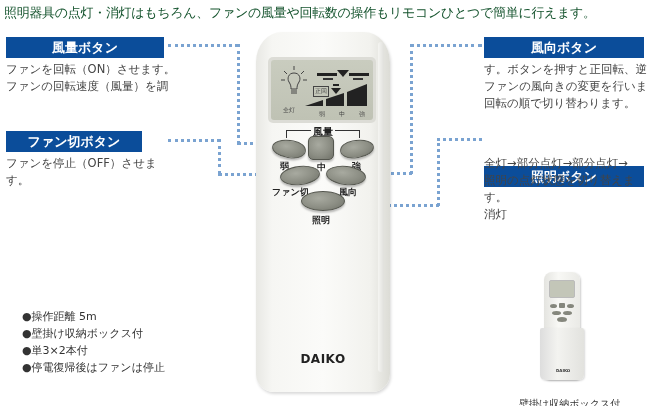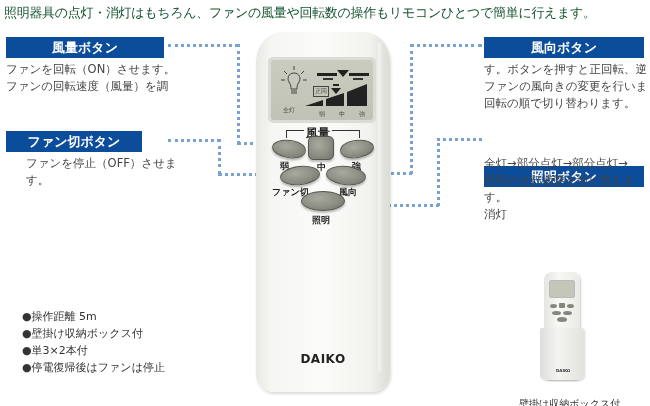--- a/index.html
+++ b/index.html
@@ -22,21 +22,21 @@
   .remote-edge-r { position: absolute; right: 6px; top: 10px; width: 6px; height: 330px; background: linear-gradient(90deg, #f5f5f2, #e0e0dc); border-radius: 3px; }
   .lcd-frame { position: absolute; left: 12px; top: 25px; width: 108px; height: 66px; background: #dcdcd6; border-radius: 5px; padding: 3px; }
   .lcd { width: 100%; height: 100%; background: linear-gradient(180deg, #c9ccbf, #bfc2b4); border-radius: 3px; position: relative; }
   .lcd-bulb { position: absolute; left: 10px; top: 6px; width: 26px; height: 36px; }
   .lcd-label { position: absolute; font-size: 6px; color: #444; }
   .lcd-bars { position: absolute; right: 6px; bottom: 14px; width: 62px; height: 22px; }
 
   .btn { position: absolute; background: radial-gradient(ellipse at 40% 35%, #a8aaa0 0%, #8c8e84 55%, #6f7168 100%); border: 1px solid #55574f; box-shadow: 0 2px 2px rgba(0,0,0,0.25); cursor: pointer; }
   .btn-label { position: absolute; font-size: 9px; font-weight: bold; color: #222; white-space: nowrap; }
   .bracket { position: absolute; left: 30px; top: 98px; width: 74px; height: 8px; border: 1.5px solid #333; border-bottom: none; }
-  .bracket-label { position: absolute; left: 48px; top: 93px; font-size: 12px; font-weight: bold; background: #f9f9f6; padding: 0 2px; color: #222; }
+  .bracket-label { position: absolute; left: 55px; top: 93px; font-size: 10px; font-weight: bold; background: #f9f9f6; padding: 0 2px; color: #222; }
   .brand { position: absolute; left: 0; width: 100%; top: 320px; text-align: center; font-size: 12px; font-weight: bold; color: #222; letter-spacing: 0.5px; }
 
   .specs { position: absolute; left: 6px; top: 308px; font-size: 11px; line-height: 17px; color: #333; margin-left: 16px; }
   .specs .indent { padding-left: 8px; }
 
   
   .mini { position: absolute; left: 544px; top: 272px; width: 36px; height: 108px; background: linear-gradient(90deg, #e4e4e0, #f8f8f5 40%, #eaeae6); border-radius: 8px 8px 5px 5px; box-shadow: 1px 1px 2px rgba(0,0,0,0.2); }
   .mini-box { position: absolute; left: 540px; top: 328px; width: 44px; height: 52px; background: linear-gradient(90deg, #ddd, #f3f3f0 40%, #e2e2de); border-radius: 2px 2px 5px 5px; box-shadow: 1px 1px 2px rgba(0,0,0,0.15); }
   .mini-lcd { position: absolute; left: 5px; top: 8px; width: 26px; height: 18px; background: #c3c6b8; border: 1px solid #bbb; border-radius: 2px; }
   .mini-btn { position: absolute; background: #85877d; border-radius: 50%; }
@@ -52,21 +52,21 @@
   <span>風量ボタン</span>
 </div>
 <div class="desc" style="left:6px;top:61px;width:170px;">
   <div>ファンを回転（ON）させます。</div>
   <div>ファンの回転速度（風量）を調</div>
 </div>
 
 <div class="banner" style="left:6px;top:131px;width:136px;">
   <span>ファン切ボタン</span>
 </div>
-<div class="desc" style="left:6px;top:155px;width:170px;margin-left:20px;">
+<div class="desc" style="left:6px;top:155px;width:170px;">
   <div>ファンを停止（OFF）させます。</div>
 </div>
 
 <div class="banner" style="left:484px;top:37px;width:160px;">
   <span>風向ボタン</span>
 </div>
 <div class="desc" style="left:484px;top:61px;width:166px;">
   <div>す。ボタンを押すと正回転、逆</div>
   <div>ファンの風向きの変更を行いま</div>
   <div>回転の順で切り替わります。</div>

